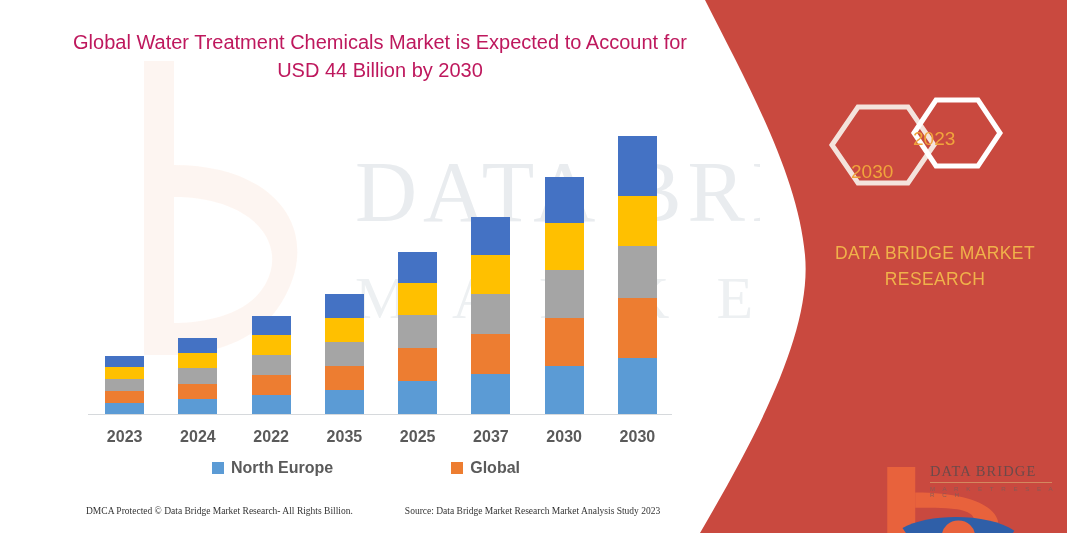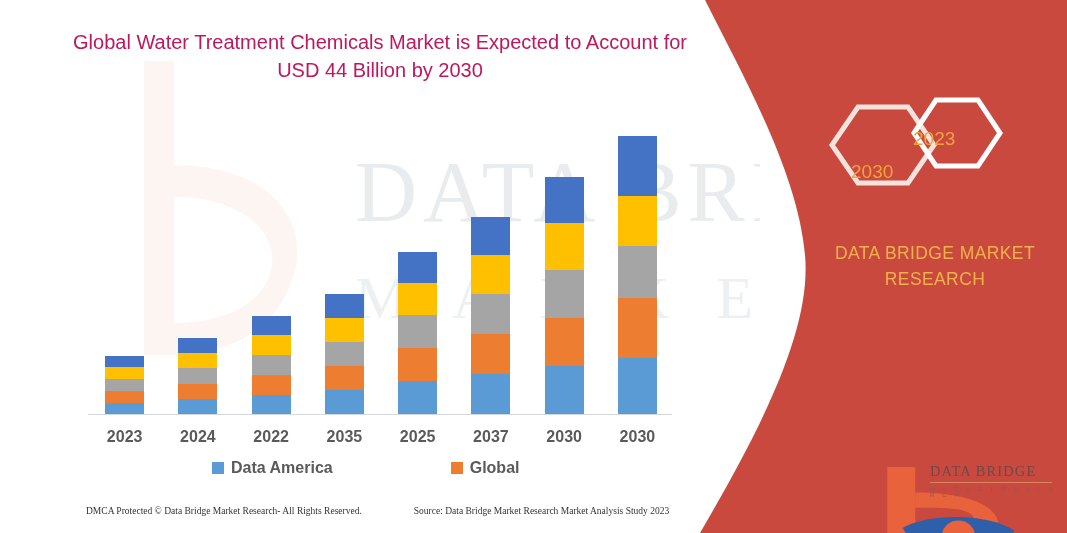--- a/index.html
+++ b/index.html
@@ -217,30 +217,30 @@
         <div class="x-tick">2035</div>
         <div class="x-tick">2025</div>
         <div class="x-tick">2037</div>
         <div class="x-tick">2030</div>
         <div class="x-tick">2030</div>
       </div>
 
     <div id="legend">
       <div class="legend-item na">
         <span class="swatch" id="sw-na" style="background: rgb(91, 155, 213);"></span>
-        <span>Data America</span>
+        <span>North Europe</span>
       </div>
       <div class="legend-item eu">
         <span class="swatch" id="sw-eu" style="background: rgb(237, 125, 49);"></span>
         <span>Global</span>
       </div>
     </div>
 
     <div id="footer">
-      <div id="dmca">DMCA Protected © Data Bridge Market Research- All Rights Reserved.</div>
+      <div id="dmca">DMCA Protected © Data Bridge Market Research- All Rights Billion.</div>
       <div id="source">Source: Data Bridge Market Research  Market Analysis Study 2023</div>
     </div>
   </div>
 
   <div id="right-panel">
     <svg viewBox="0 0 1067 533" xmlns="http://www.w3.org/2000/svg">
       <path id="red-shape" d="M705 0 L1067 0 L1067 533 L700 533 C760 430 812 330 805 255 C798 175 748 85 705 0 Z" fill="#c9493f"></path>
     </svg>
   </div>
 

